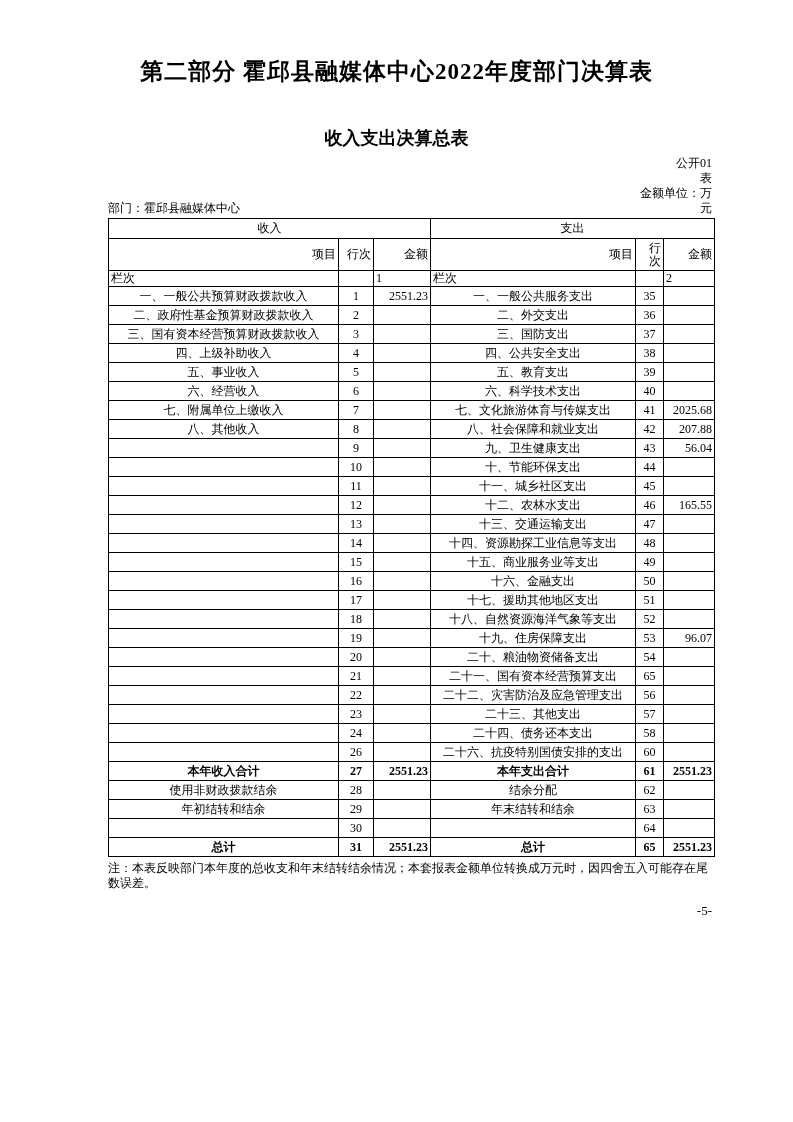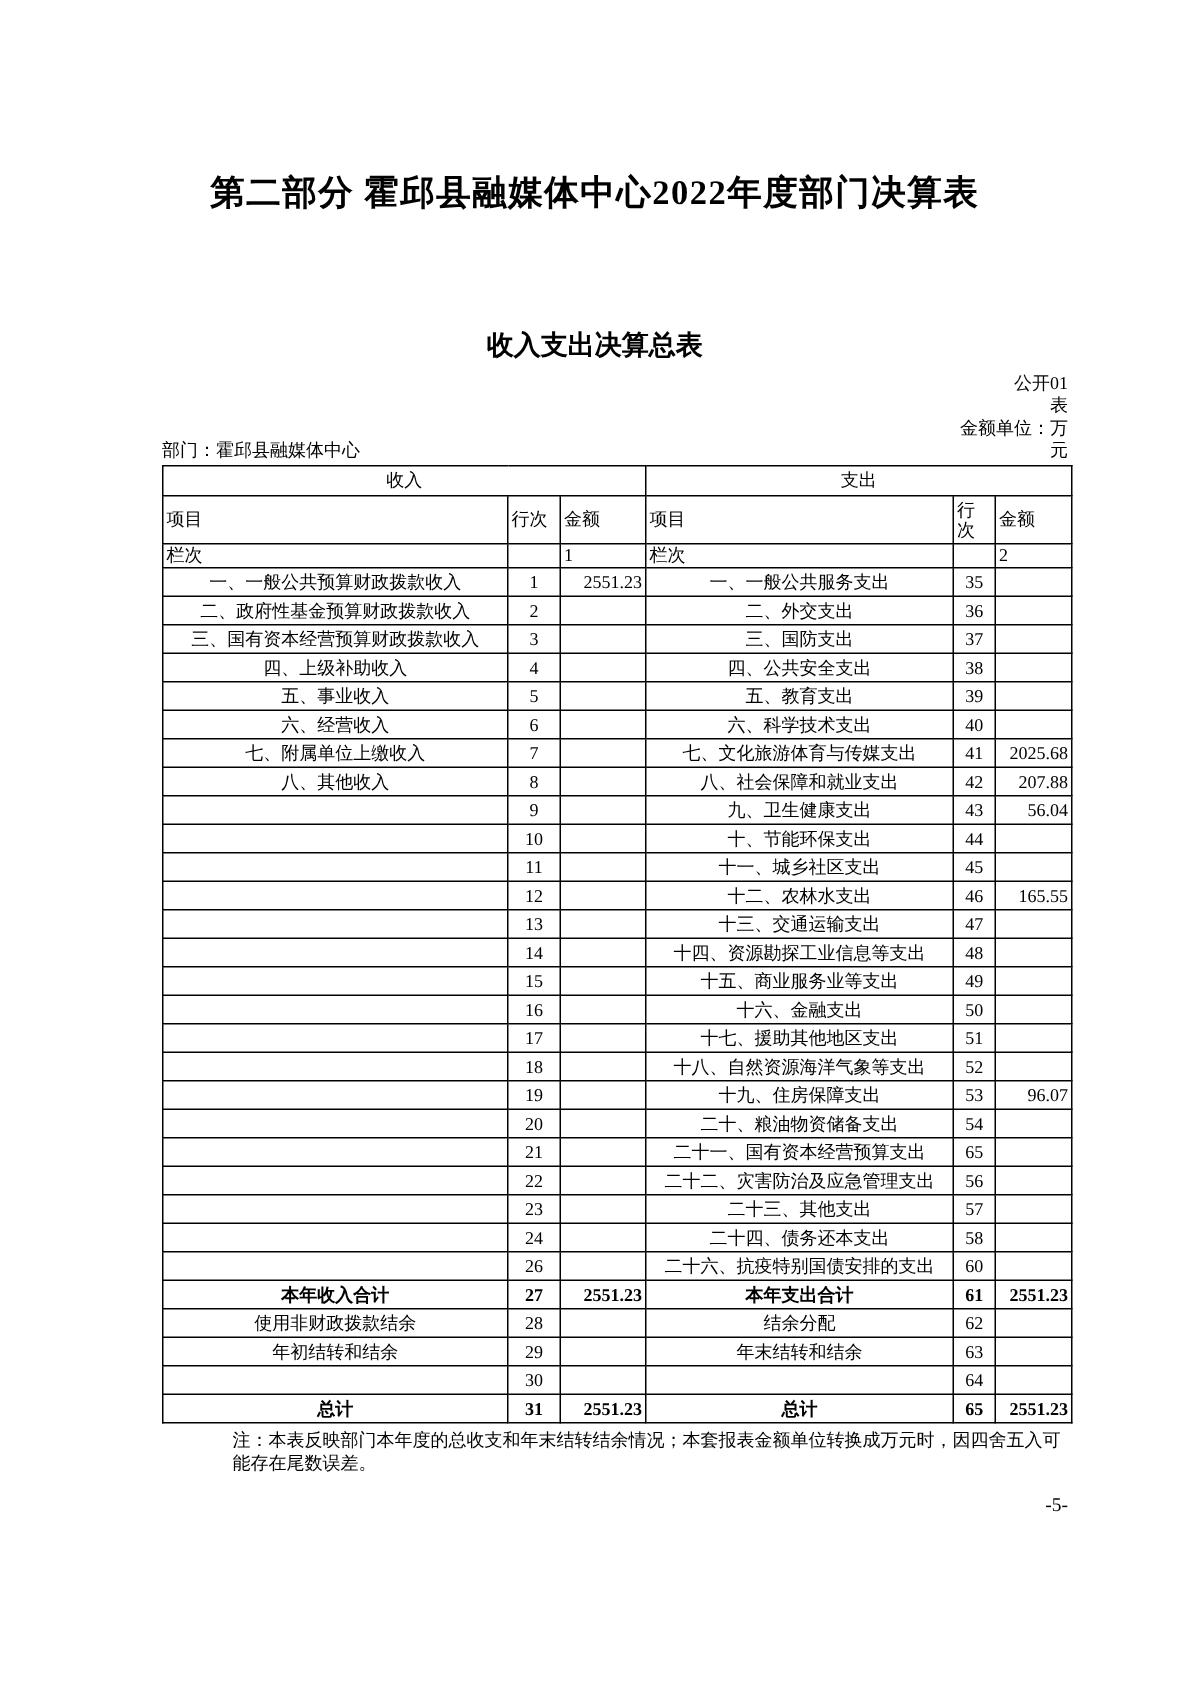--- a/index.html
+++ b/index.html
@@ -3,50 +3,50 @@
 <meta charset="utf-8">
 <style>
   * { margin:0; padding:0; box-sizing:border-box; }
   html,body { background:#ffffff; }
   .page {
     width:793px; height:1122px; background:#ffffff; color:#000;
     font-family:"Liberation Serif", serif;
     position:relative; overflow:hidden;
   }
   .doc-title {
-    padding-top:114px; text-align:center;
+    padding-top:57px; text-align:center;
     font-size:23px; font-weight:bold; line-height:30px;
     letter-spacing:1px;
   }
   .doc-subtitle {
-    margin-top:74px; text-align:center;
+    margin-top:39px; text-align:center;
     font-size:18px; font-weight:bold; line-height:24px;
     font-family:"Liberation Sans", sans-serif;
   }
   .content { margin:0 81px 0 108px; }
   .meta-block { margin-top:6px; text-align:right; font-size:12px; line-height:15px; }
   .dept-row { display:flex; justify-content:space-between; font-size:12px; line-height:15px; margin-bottom:2px;gap:40px; }
   table.budget {
     width:100%; border-collapse:collapse; table-layout:fixed;
     font-size:12px;
   }
   table.budget th, table.budget td {
     border:1px solid #000; font-weight:normal;
     padding:0 2px; line-height:13px; overflow:hidden;
     vertical-align:middle;
   }
   tr.group-header-row th { height:20px; text-align:center; }
-  tr.col-header-row th { height:32px; text-align:left; white-space:normal;font-family:Liberation Serif, serif; }
+  tr.col-header-row th { height:32px; text-align:right; white-space:normal;font-family:Liberation Serif, serif; }
   tr.index-row td { height:16px; text-align:left; }
   tbody.data-rows td { height:19px; white-space:nowrap; }
   td.left { text-align:center; }
   td.center { text-align:center; }
   td.right { text-align:right; }
   tr.strong-row td { font-weight:bold; }
-  .note { margin-top:4px; font-size:12px; line-height:15px;margin-left:47px; }
+  .note { margin-top:4px; font-size:12px; line-height:15px; }
   .page-number { margin-top:12px; text-align:right; font-size:13px; }
 </style>
 </head>
 <body>
 
 <div class="page">
 
   <div class="doc-title">第二部分 霍邱县融媒体中心2022年度部门决算表</div>
 
   <div class="doc-subtitle">收入支出决算总表</div>

